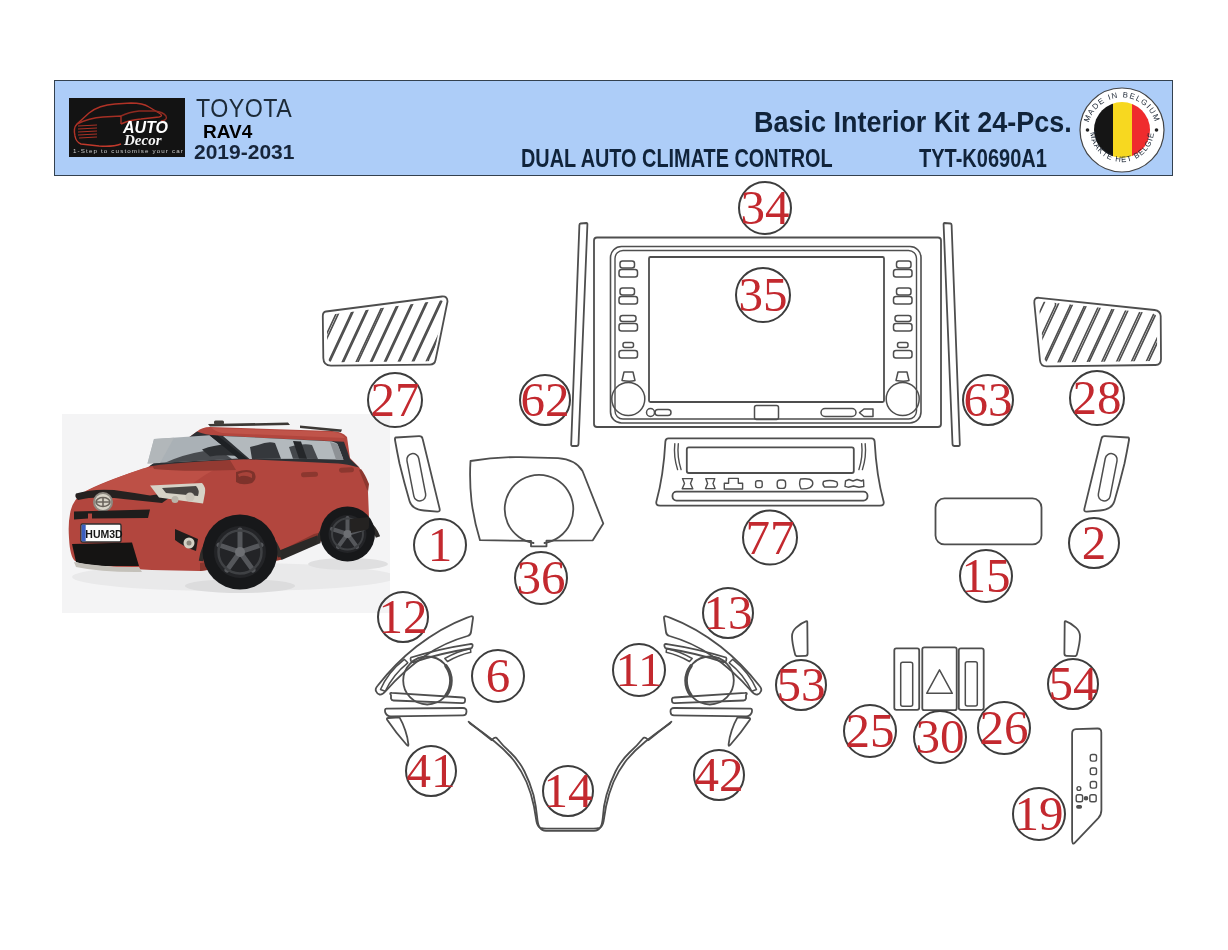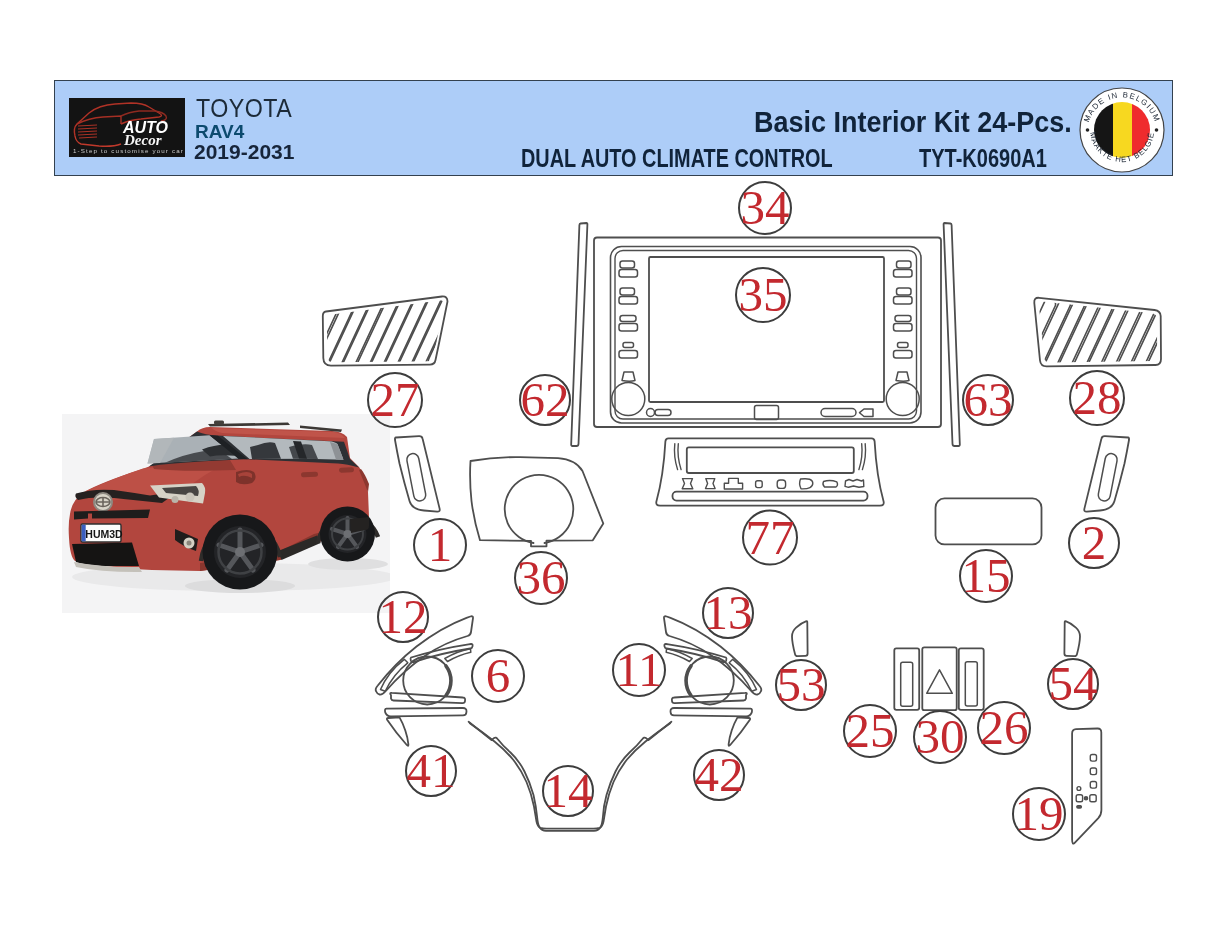--- a/index.html
+++ b/index.html
@@ -3,21 +3,21 @@
 <meta charset="utf-8">
 <style>
   html,body{margin:0;padding:0;background:#fff;}
   .page{position:relative;width:1228px;height:950px;background:#ffffff;overflow:hidden;
         font-family:"Liberation Sans",sans-serif;}
   .hdr{position:absolute;left:54px;top:80px;width:1119px;height:96px;background:#adcdf8;
        border:1px solid #33414f;box-sizing:border-box;}
   .logo{position:absolute;left:14px;top:17px;width:116px;height:59px;background:#131313;overflow:hidden;}
   .t-toyota{position:absolute;left:141px;top:13px;font-size:25px;color:#1c2a38;letter-spacing:0.5px;
             transform:scaleX(0.93);transform-origin:0 0;}
-  .t-rav4{position:absolute;left:140px;top:40px;font-size:19px;font-weight:bold;color:#0c4a6e;}
+  .t-rav4{position:absolute;left:148px;top:40px;font-size:19px;font-weight:bold;color:#000000;}
   .t-year{position:absolute;left:139px;top:58.5px;font-size:21px;font-weight:bold;color:#17253a;}
   .t-basic{position:absolute;left:699px;top:25px;font-size:29px;font-weight:bold;color:#10233a;white-space:nowrap;
            transform:scaleX(0.93);transform-origin:0 0;}
   .t-dual{position:absolute;left:466px;top:63px;font-size:25px;font-weight:bold;color:#10233a;white-space:nowrap;
           transform:scaleX(0.795);transform-origin:0 0;}
   .t-tyt{position:absolute;left:864px;top:63px;font-size:25px;font-weight:bold;color:#10233a;white-space:nowrap;
          transform:scaleX(0.8);transform-origin:0 0;}
   .badge{position:absolute;left:1024px;top:6px;}
   .carbox{position:absolute;left:62px;top:414px;width:328px;height:199px;}
   .parts{position:absolute;left:0;top:176px;width:1228px;height:774px;}

